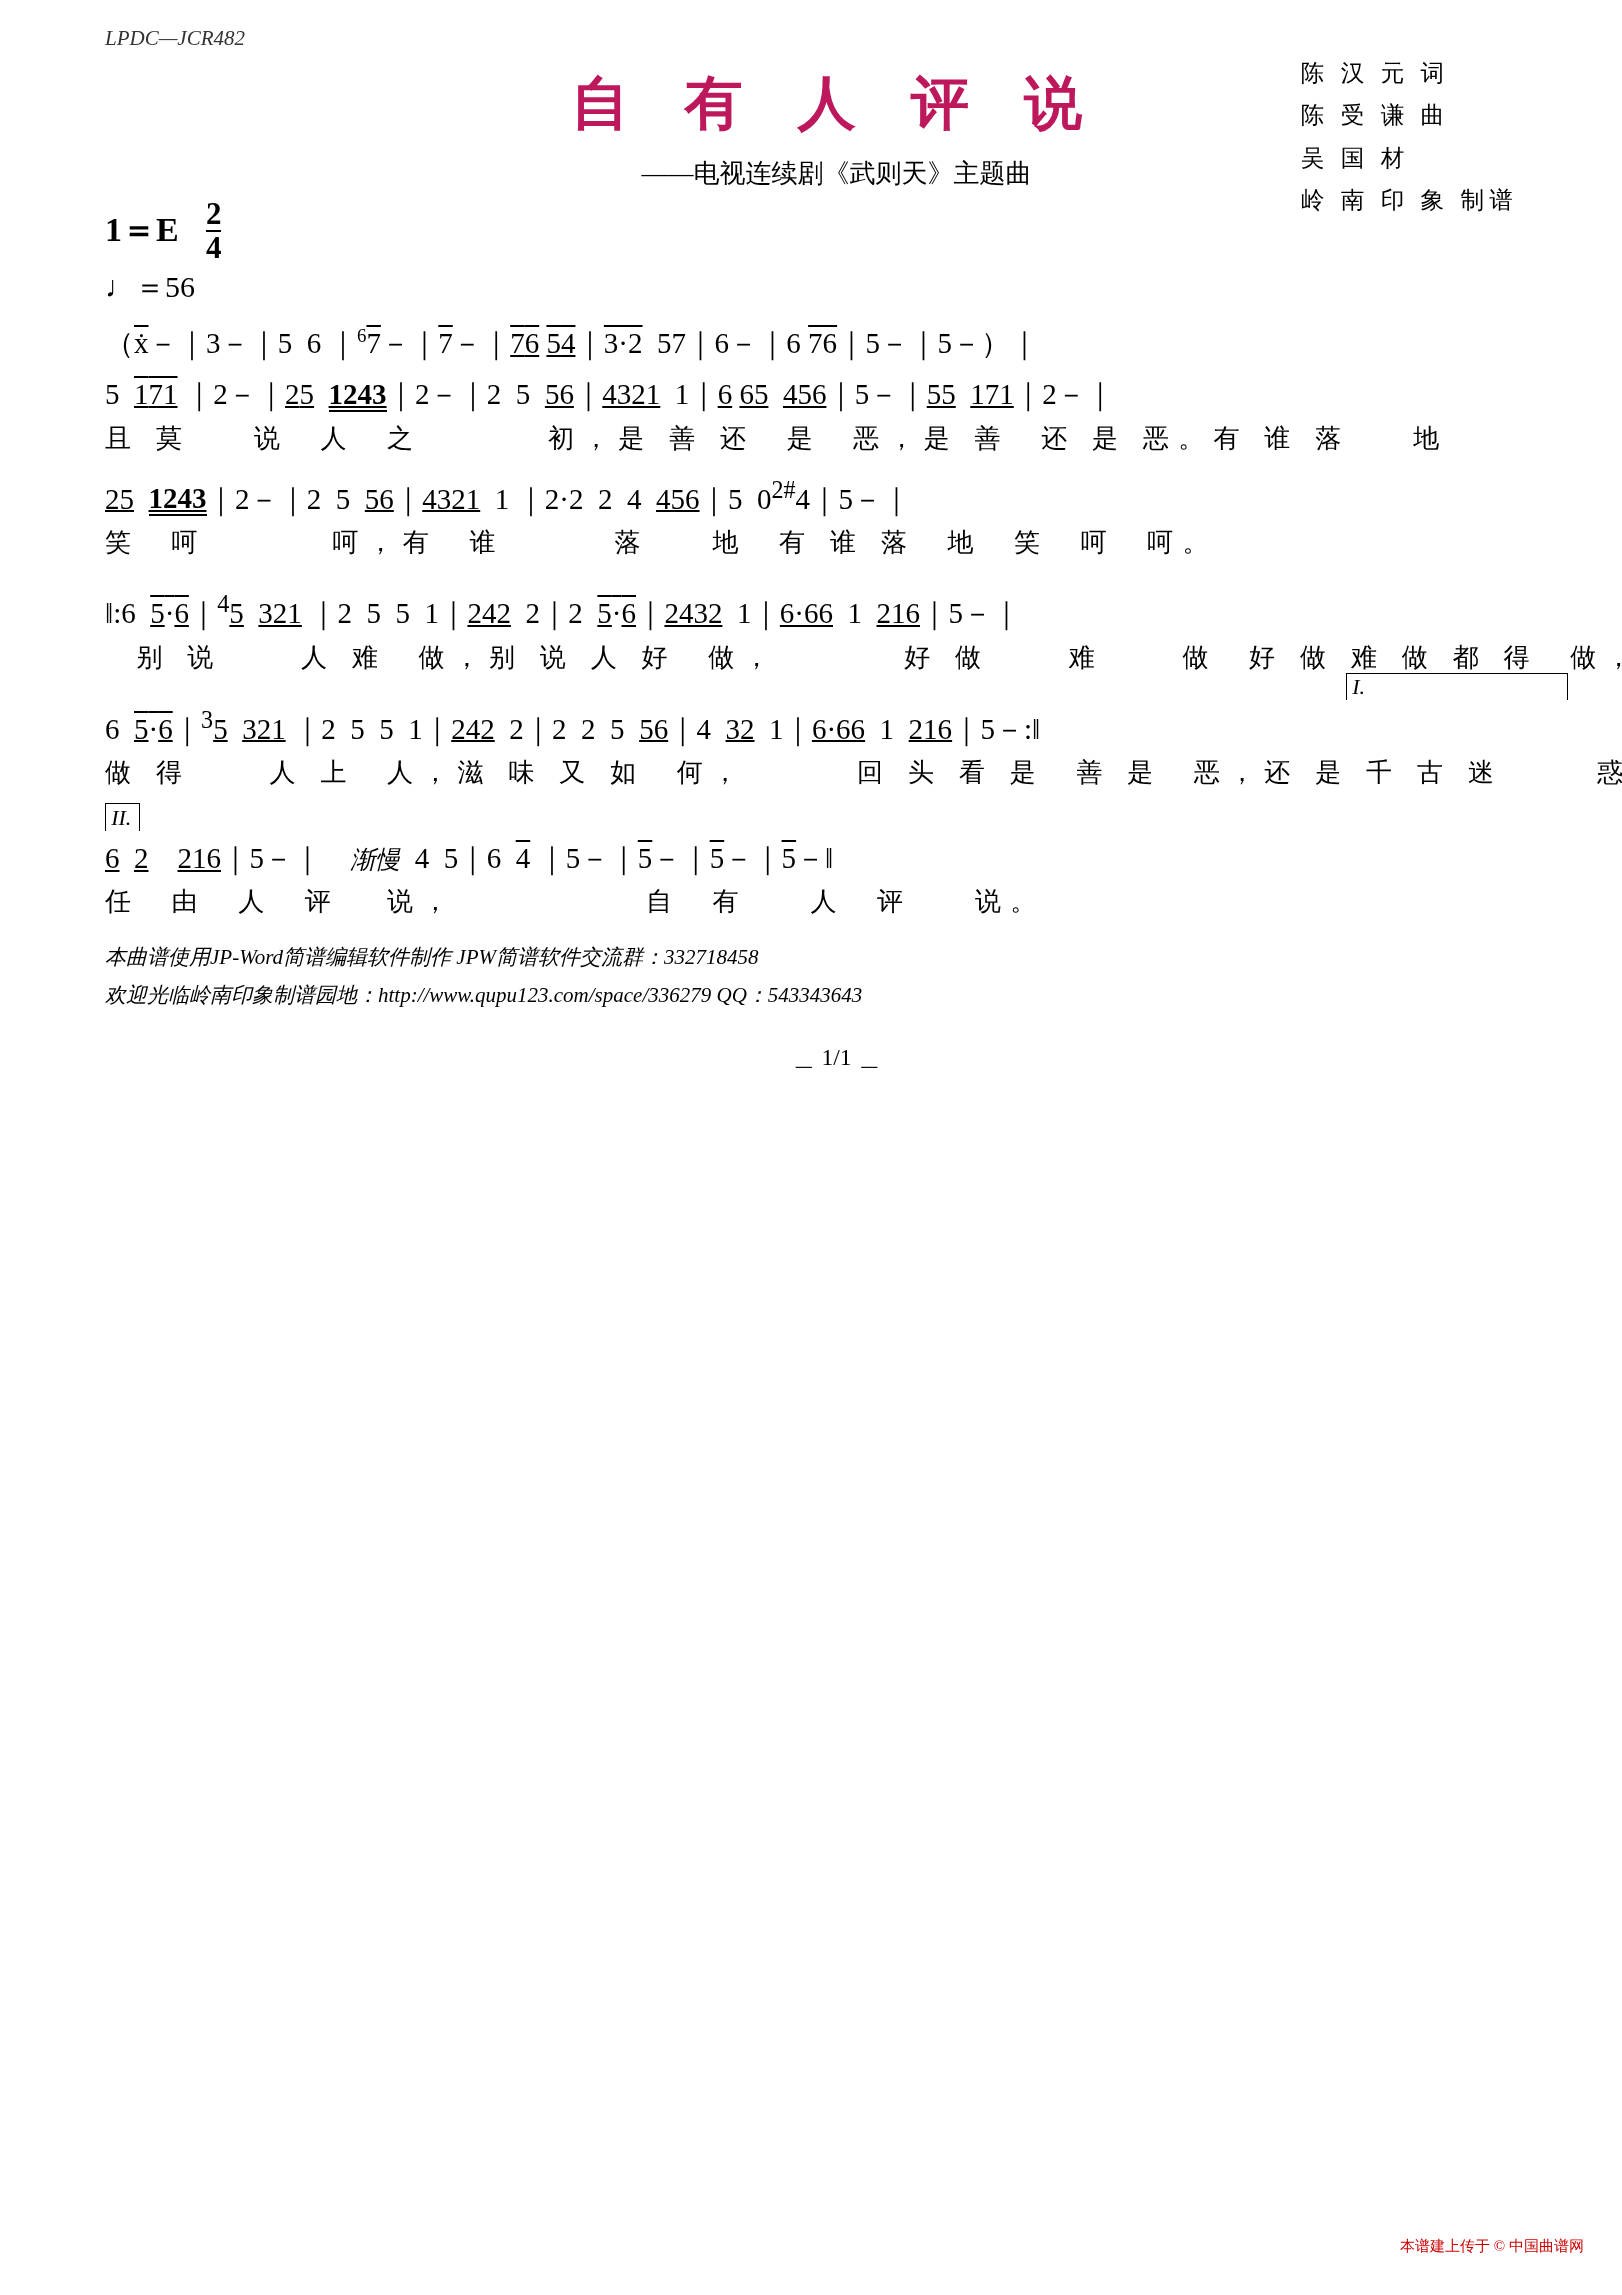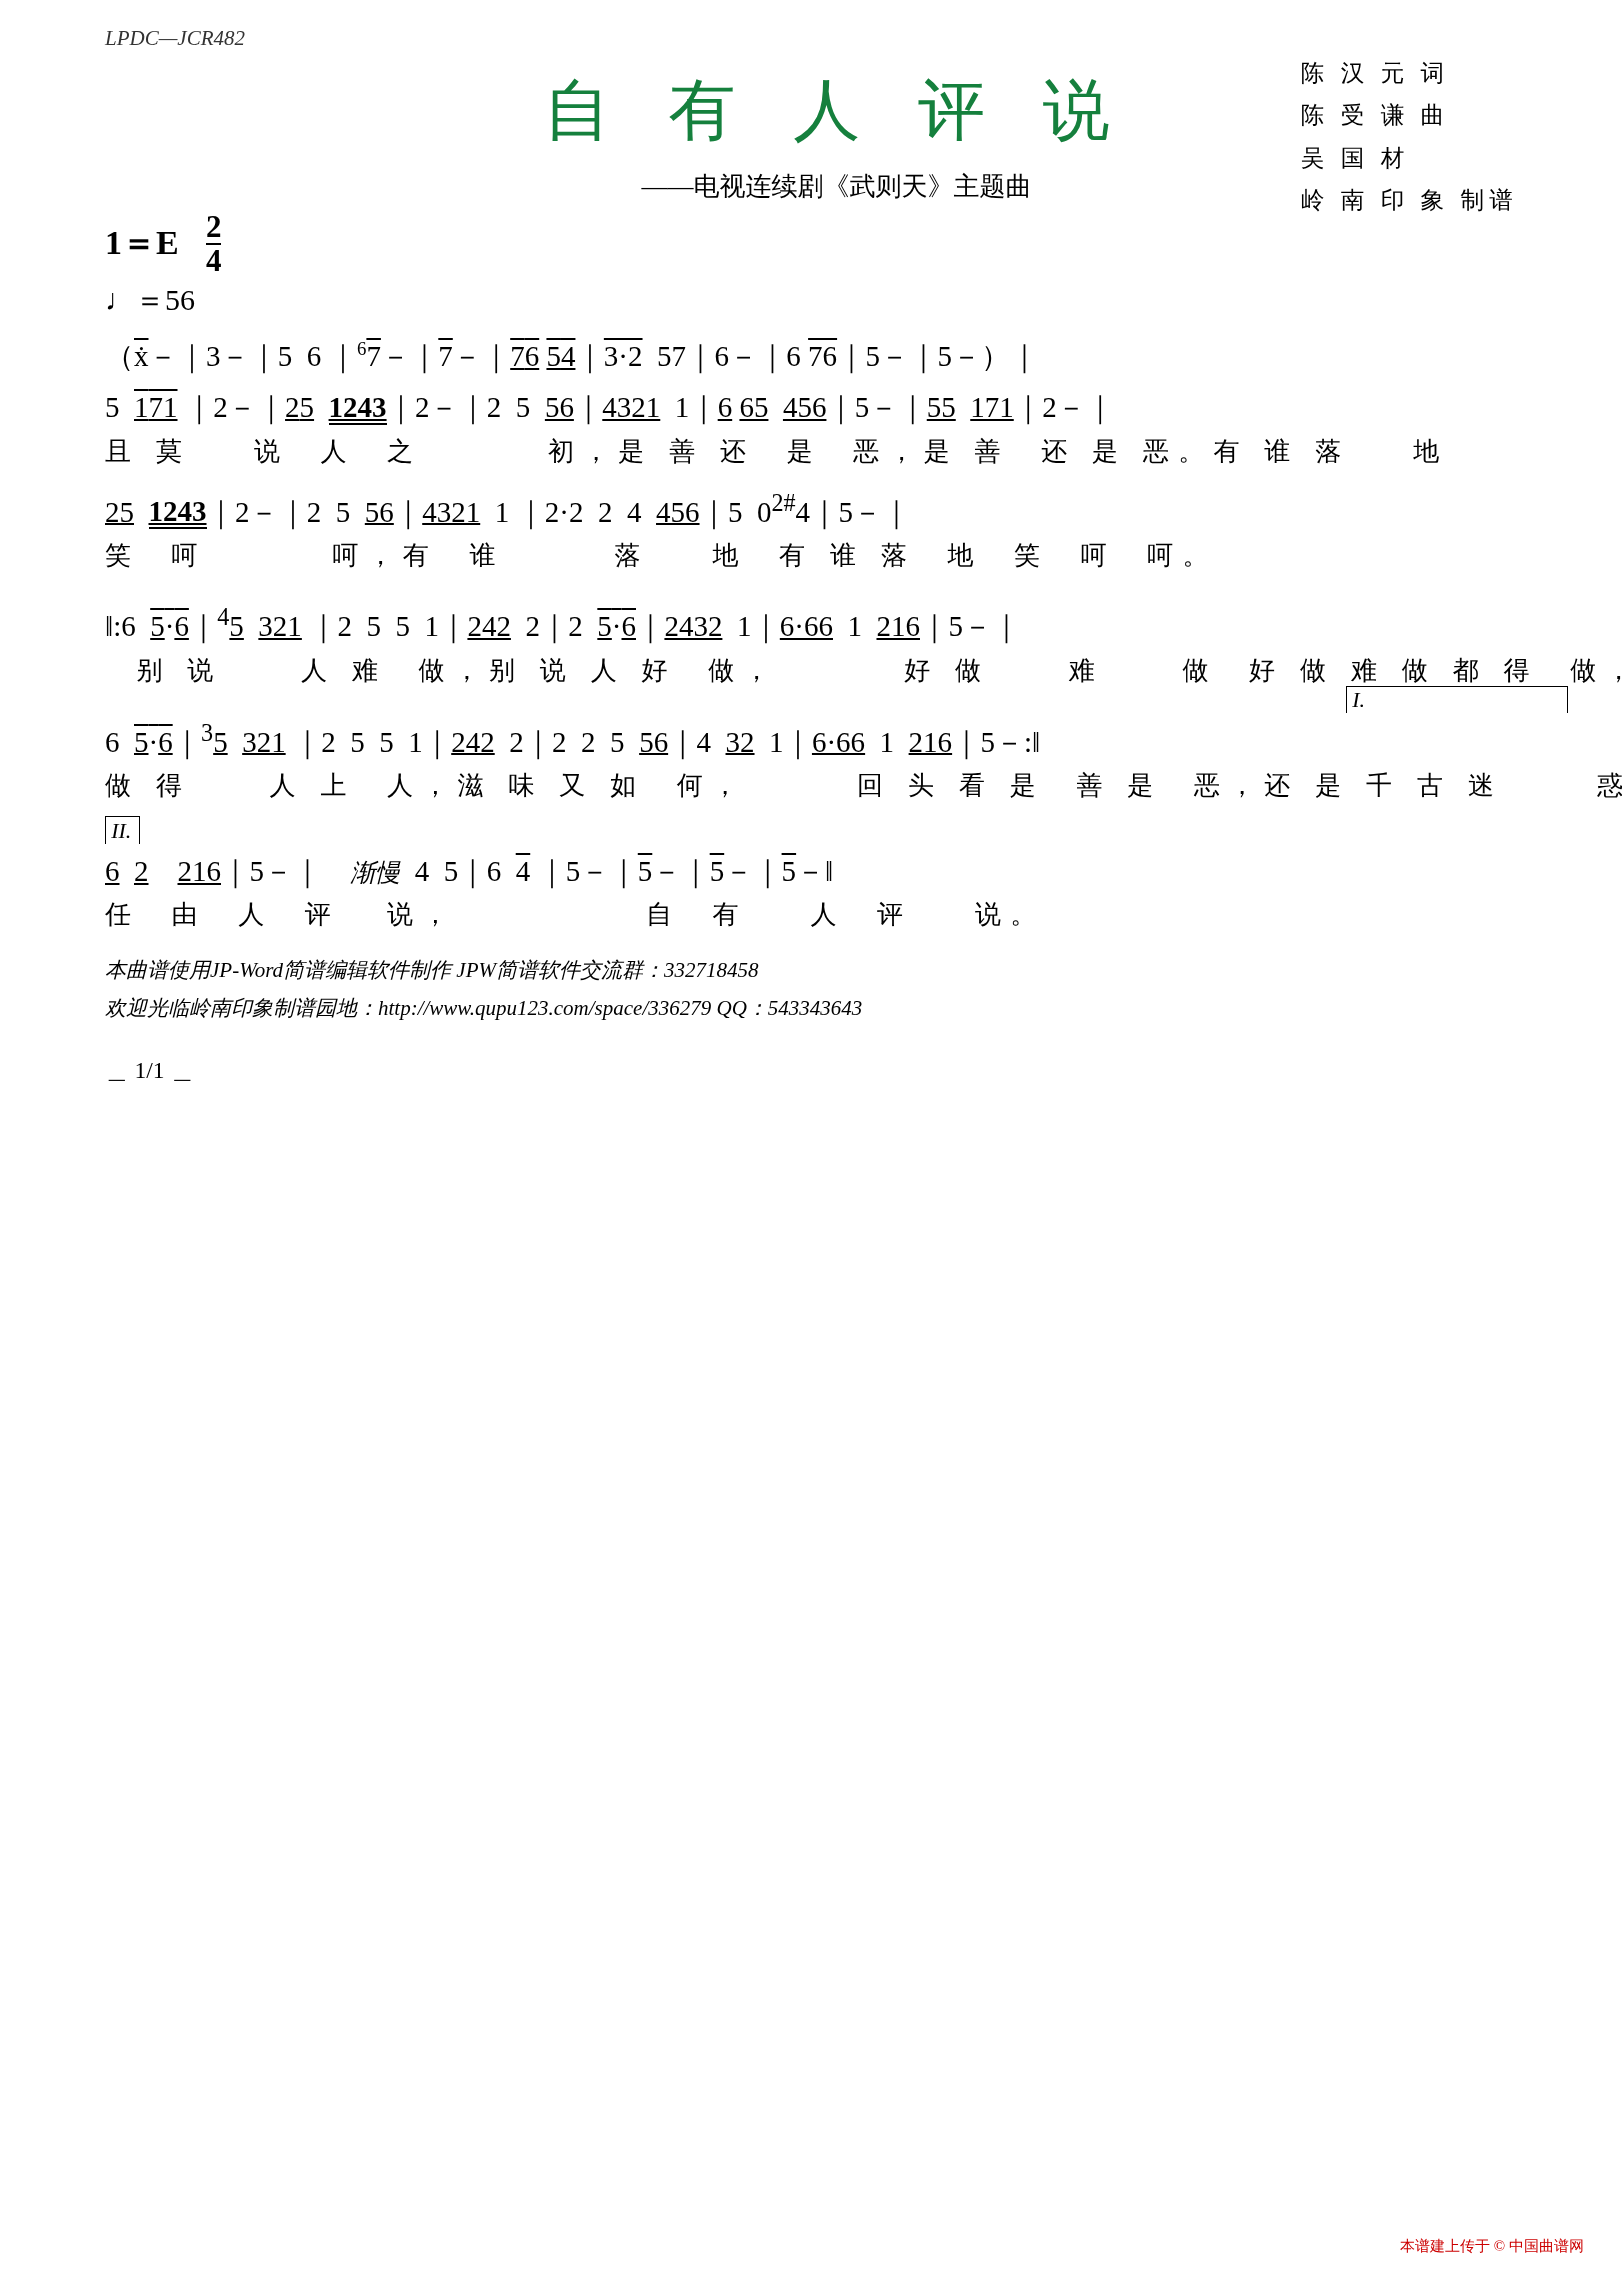--- a/index.html
+++ b/index.html
@@ -24,24 +24,24 @@
       font-style: italic;
       font-size: 21px;
       color: #333;
     }
     .title-row {
       text-align: center;
       margin-top: 13px;
       margin-bottom: 13px;
     }
     .main-title {
-      font-size: 67px;
-      font-weight: normal;
+      font-size: 58px;
+      font-weight: bold;
       letter-spacing: 19.6px;
-      color: #15803d;
+      color: #be185d;
       font-family: "SimHei", "黑体", sans-serif;
     }
     .subtitle-row {
       text-align: center;
       font-size: 26px;
       color: #000;
       margin-bottom: 6.5px;
     }
     .credits {
       position: absolute;
@@ -80,21 +80,21 @@
     }
     .footer-note {
       font-size: 21px;
       color: #000;
       font-style: italic;
       margin-top: 19.6px;
       line-height: 1.8;
       font-family: "SimSun", serif;
     }
     .page-number {
-      text-align: left;
+      text-align: center;
       font-size: 23.6px;
       margin-top: 26px;
       color: #000;
     }
     .watermark-bottom-right {
       position: absolute;
       bottom: 39px;
       right: 39px;
       font-size: 15px;
       color: #c00;

